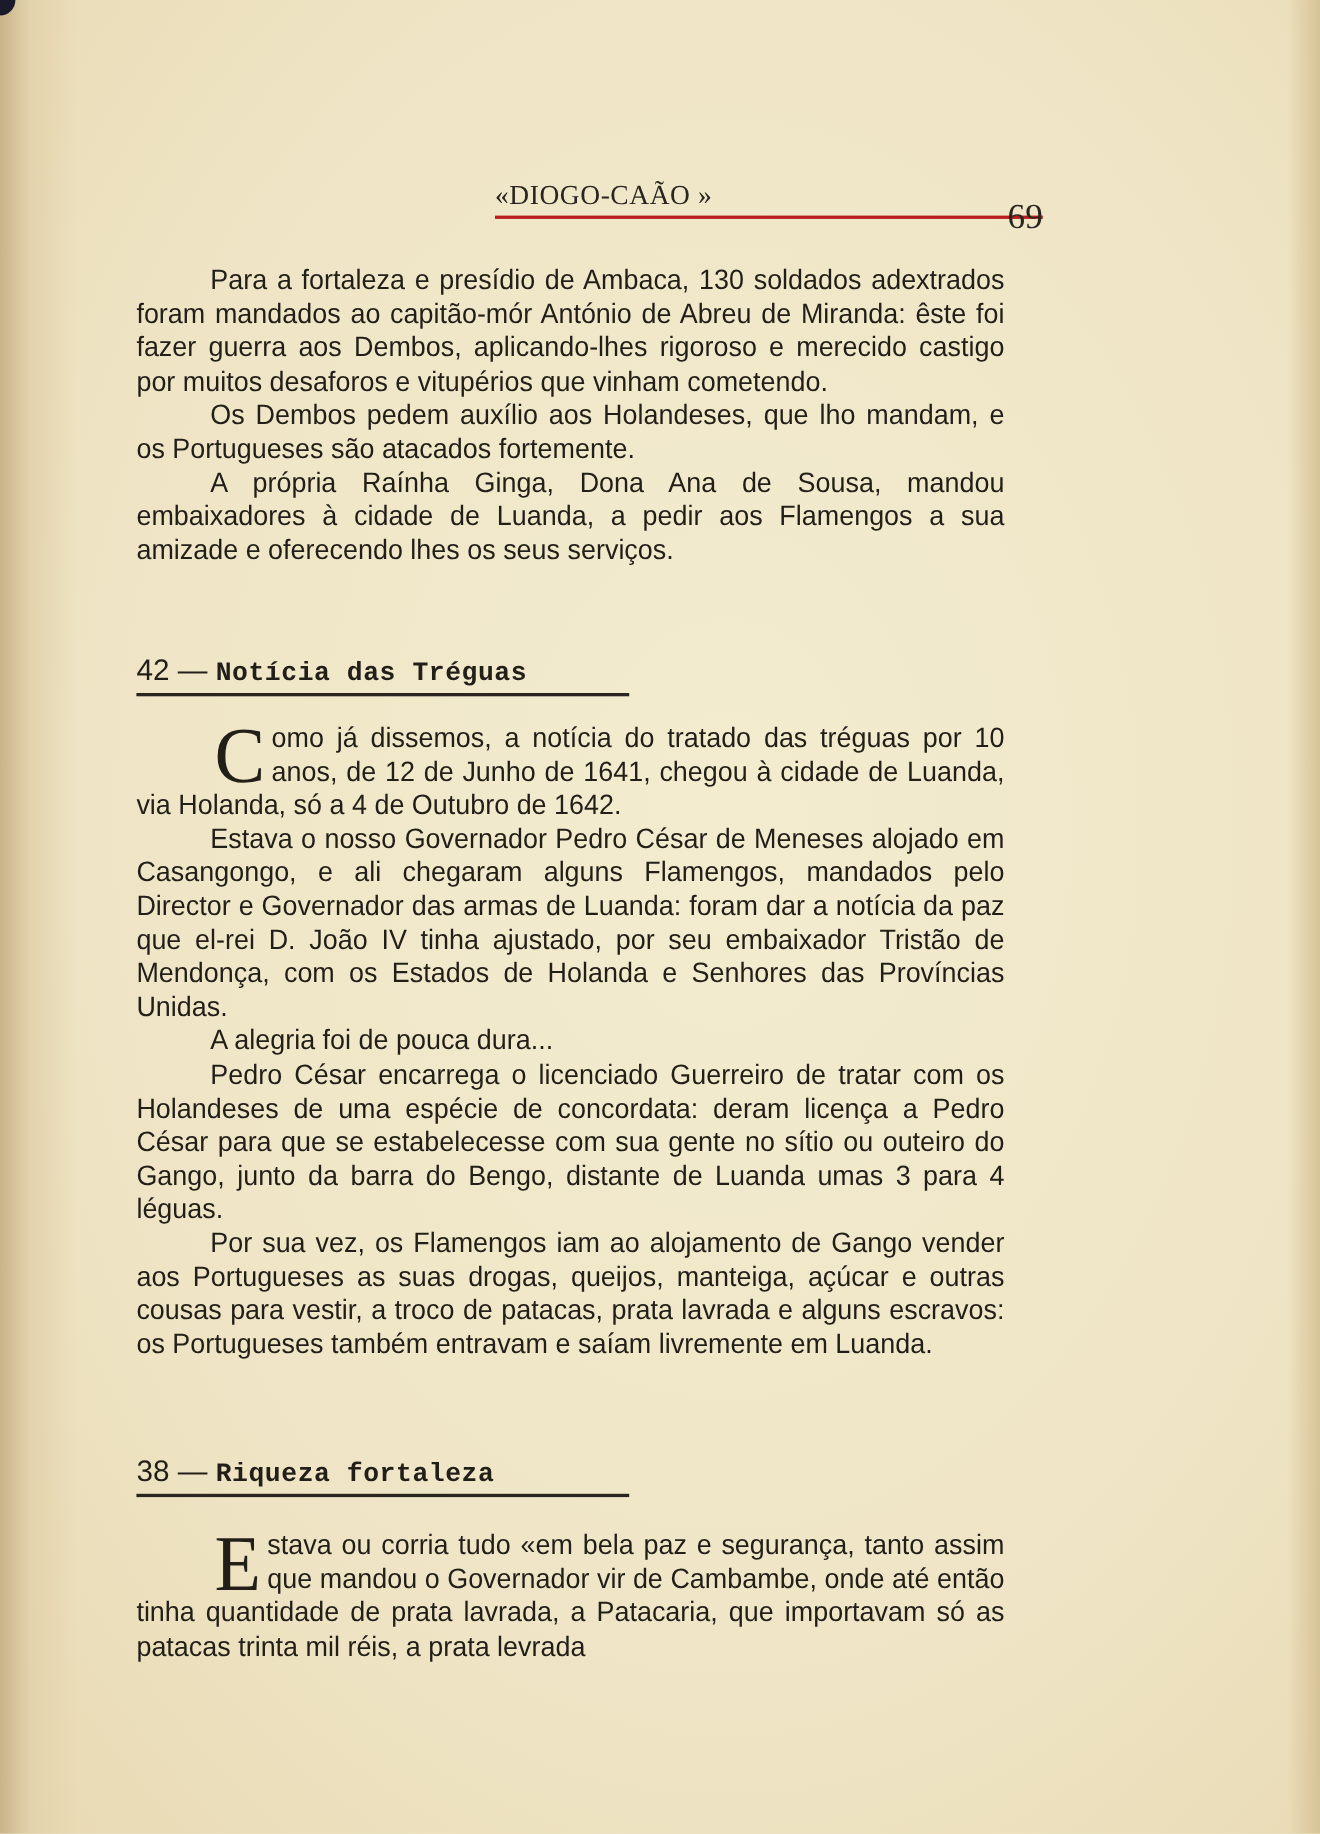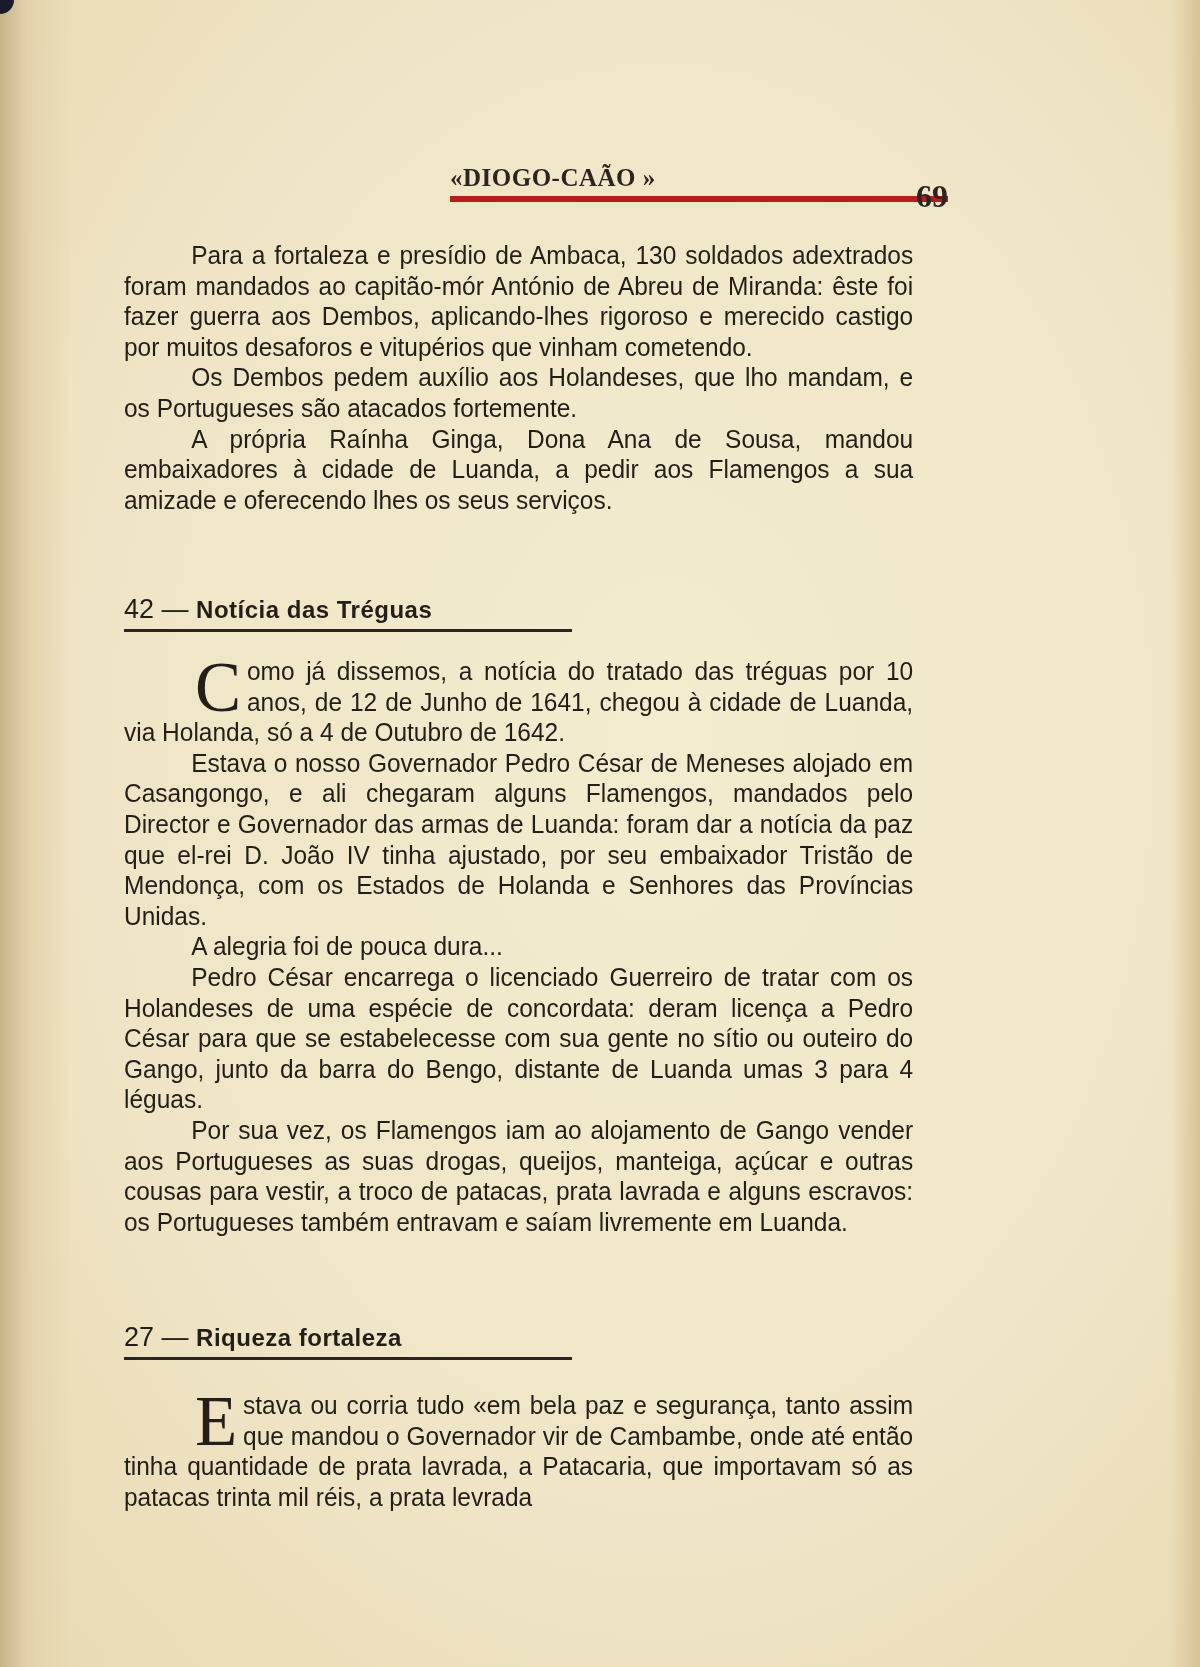--- a/index.html
+++ b/index.html
@@ -21,41 +21,41 @@
   .right-edge {
     position: absolute; right: 0; top: 0; width: 30px; height: 1667px;
     background: linear-gradient(to left, #d8c397 0%, rgba(239,229,198,0) 100%);
   }
   .corner-dark {
     position: absolute; left: 0; top: 0; width: 14px; height: 14px;
     background: #1a1a2a; border-bottom-right-radius: 14px;
   }
   .running-head {
     position: absolute; left: 450px; top: 164px; width: 498px;
-    border-bottom: 6px solid #b91c1c;
+    border-bottom: 3px solid #b91c1c;
     font-family: "Liberation Serif", serif;
-    font-size: 25px; color: #2a2520; height: 32px; font-weight: bold;
+    font-size: 25px; color: #2a2520; height: 32px;
   }
   .running-head .title { position: absolute; left: 0; top: 0; letter-spacing: 0.5px; }
   .running-head .pagenum { position: absolute; right: 0; top: 14px; font-size: 32px; }
   .text {
     position: absolute; left: 124px; width: 822px;
     font-size: 25.5px; line-height: 30.6px; color: #221e18;
     text-align: justify; transform: scaleX(0.96); transform-origin: left top;
   }
   .text p { margin: 0; text-indent: 70px; }
   .text p.noindent { text-indent: 0; }
   .section-head {
     position: absolute; left: 124px; width: 448px;
     border-bottom: 3px solid #2a2520; padding-bottom: 4px;
     font-size: 27px; color: #221e18;
   }
   .section-head .num { font-weight: normal; text-align: center; }
   .section-head .title {
-    font-family: Liberation Sans, sans-serif; font-weight: bold; font-size: 24px; letter-spacing: 0.5px;
+    font-family: Liberation Mono, monospace; font-weight: bold; font-size: 24px; letter-spacing: 0.5px;
   }
   .dropcap {
     float: left; font-family: "Liberation Serif", serif; font-size: 72px; line-height: 58px;
     margin: 2px 6px 0 74px; color: #221e18; font-weight: normal;
   }
 </style>
 </head>
 <body>
 
 <div class="page"></div>
@@ -81,19 +81,19 @@
 
 <div class="text" style="top:656px;">
   <p class="noindent"><span class="dropcap" style="margin-left:74px;">C</span><span>omo já dissemos, a notícia do tratado das tréguas por 10 anos, de 12 de Junho de 1641, chegou à cidade de Luanda, via Holanda, só a 4 de Outubro de 1642.</span></p>
   <p>Estava o nosso Governador Pedro César de Meneses alojado em Casangongo, e ali chegaram alguns Flamengos, mandados pelo Director e Governador das armas de Luanda: foram dar a notícia da paz que el-rei D. João IV tinha ajustado, por seu embaixador Tristão de Mendonça, com os Estados de Holanda e Senhores das Províncias Unidas.</p>
   <p>A alegria foi de pouca dura...</p>
   <p>Pedro César encarrega o licenciado Guerreiro de tratar com os Holandeses de uma espécie de concordata: deram licença a Pedro César para que se estabelecesse com sua gente no sítio ou outeiro do Gango, junto da barra do Bengo, distante de Luanda umas 3 para 4 léguas.</p>
   <p>Por sua vez, os Flamengos iam ao alojamento de Gango vender aos Portugueses as suas drogas, queijos, manteiga, açúcar e outras cousas para vestir, a troco de patacas, prata lavrada e alguns escravos: os Portugueses também entravam e saíam livremente em Luanda.</p>
 </div>
 
 <div class="section-head" style="top:1322px;">
-  <span class="num">27 —</span>
+  <span class="num">38 —</span>
   <span class="title">Riqueza fortaleza</span>
 </div>
 
 <div class="text" style="top:1390px;">
   <p class="noindent"><span class="dropcap">E</span><span>stava ou corria tudo «em bela paz e segurança, tanto assim que mandou o Governador vir de Cambambe, onde até então tinha quantidade de prata lavrada, a Patacaria, que importavam só as patacas trinta mil réis, a prata levrada</span></p>
 </div>
 
 </body></html>

